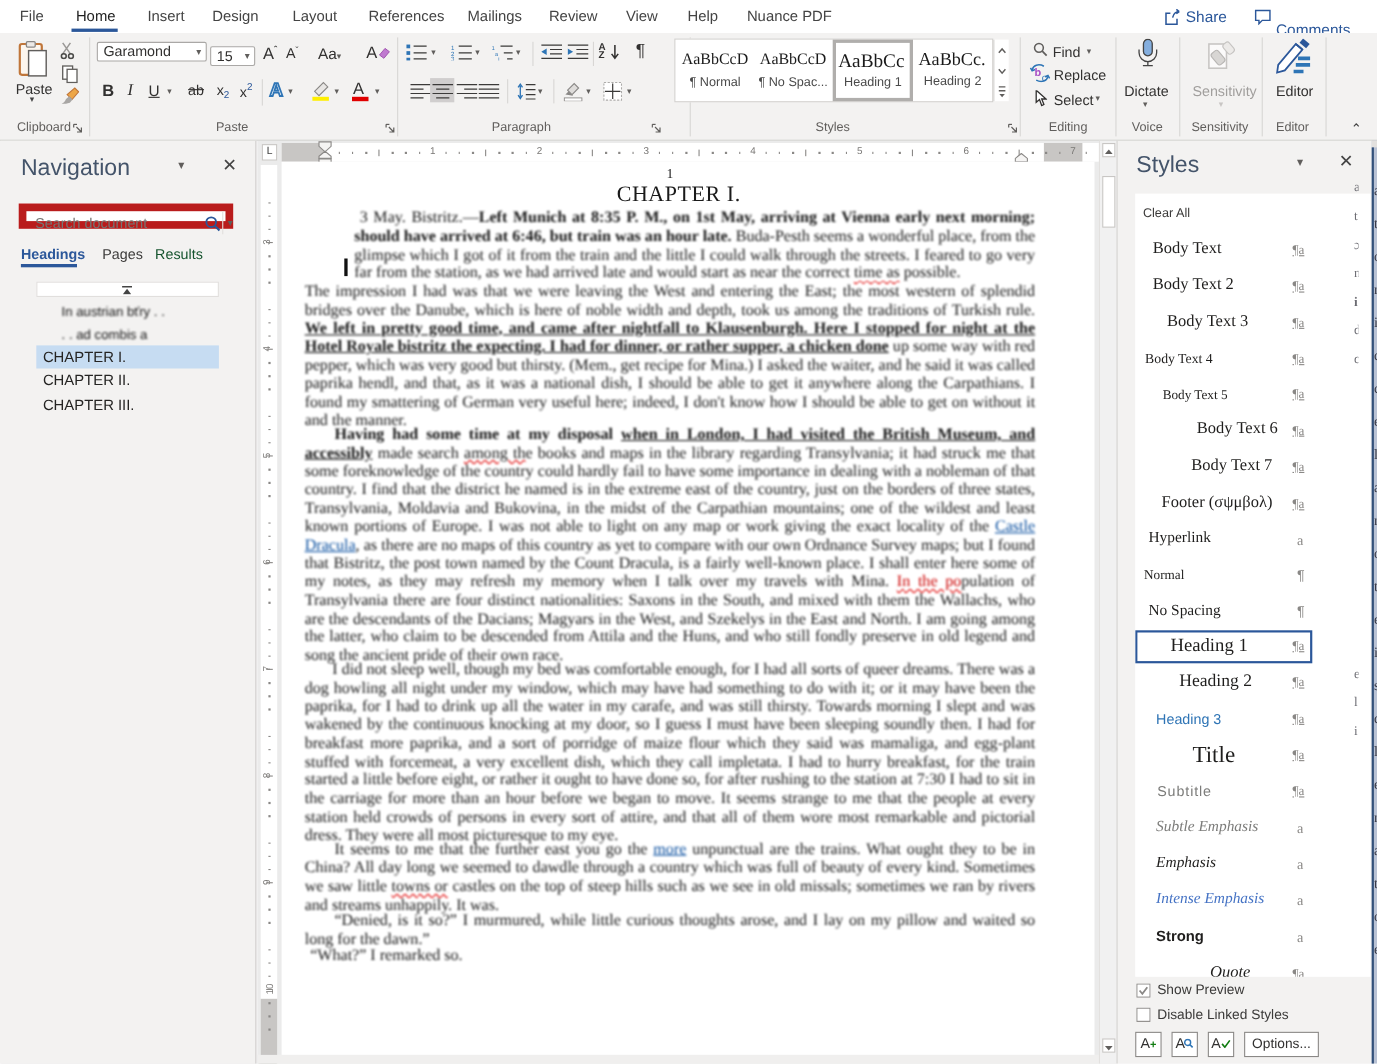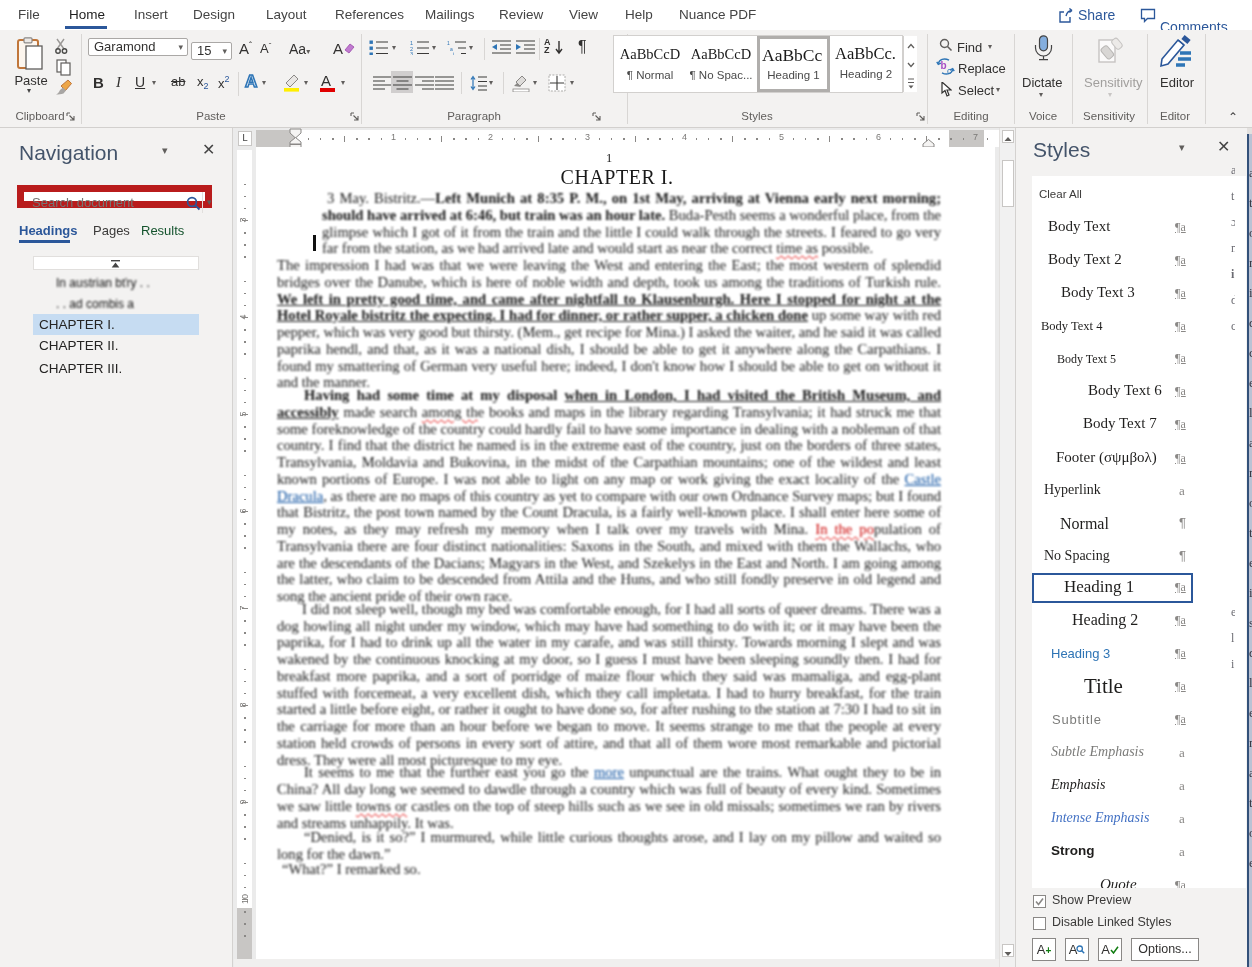--- a/index.html
+++ b/index.html
@@ -572,21 +572,21 @@
       <div class="sitem serif" style="left:25px;top:176px;font-size:12px;">Body Text 5</div>
         <div class="pil" style="top:175px;">¶a</div>
       <div class="sitem serif" style="left:36px;top:206px;font-size:15px;margin-left:20px;">Body Text 6</div>
         <div class="pil" style="top:208px;">¶a</div>
       <div class="sitem serif" style="left:51px;top:239px;font-size:15px;">Body Text 7</div>
         <div class="pil" style="top:241px;">¶a</div>
       <div class="sitem serif" style="left:24px;top:273px;font-size:15px;">Footer (σψμβολ)</div>
         <div class="pil" style="top:275px;">¶a</div>
       <div class="sitem serif" style="left:12px;top:306px;font-size:14px;">Hyperlink</div>
         <div class="pil pila" style="top:307px;">a</div>
-      <div class="sitem serif" style="left:28px;top:339px;font-size:16px;">Normal</div>
+      <div class="sitem serif" style="left:8px;top:339px;font-size:12px;">Normal</div>
         <div class="pil pilp" style="top:339px;">¶</div>
       <div class="sitem serif" style="left:12px;top:372px;font-size:14px;">No Spacing</div>
         <div class="pil pilp" style="top:372px;">¶</div>
       <div class="abs" style="left:0px;top:397px;width:161px;height:30px;border:2px solid #2b579a;background:#fff;"></div>
       <div class="sitem serif" style="left:32px;top:401px;font-size:17px;">Heading 1</div>
         <div class="pil" style="top:404px;">¶a</div>
       <div class="sitem serif" style="left:40px;top:435px;font-size:16px;">Heading 2</div>
         <div class="pil" style="top:437px;">¶a</div>
       <div class="sitem" style="left:19px;top:470px;font-size:13px;color:#2e74b5;">Heading 3</div>
         <div class="pil" style="top:470px;">¶a</div>

